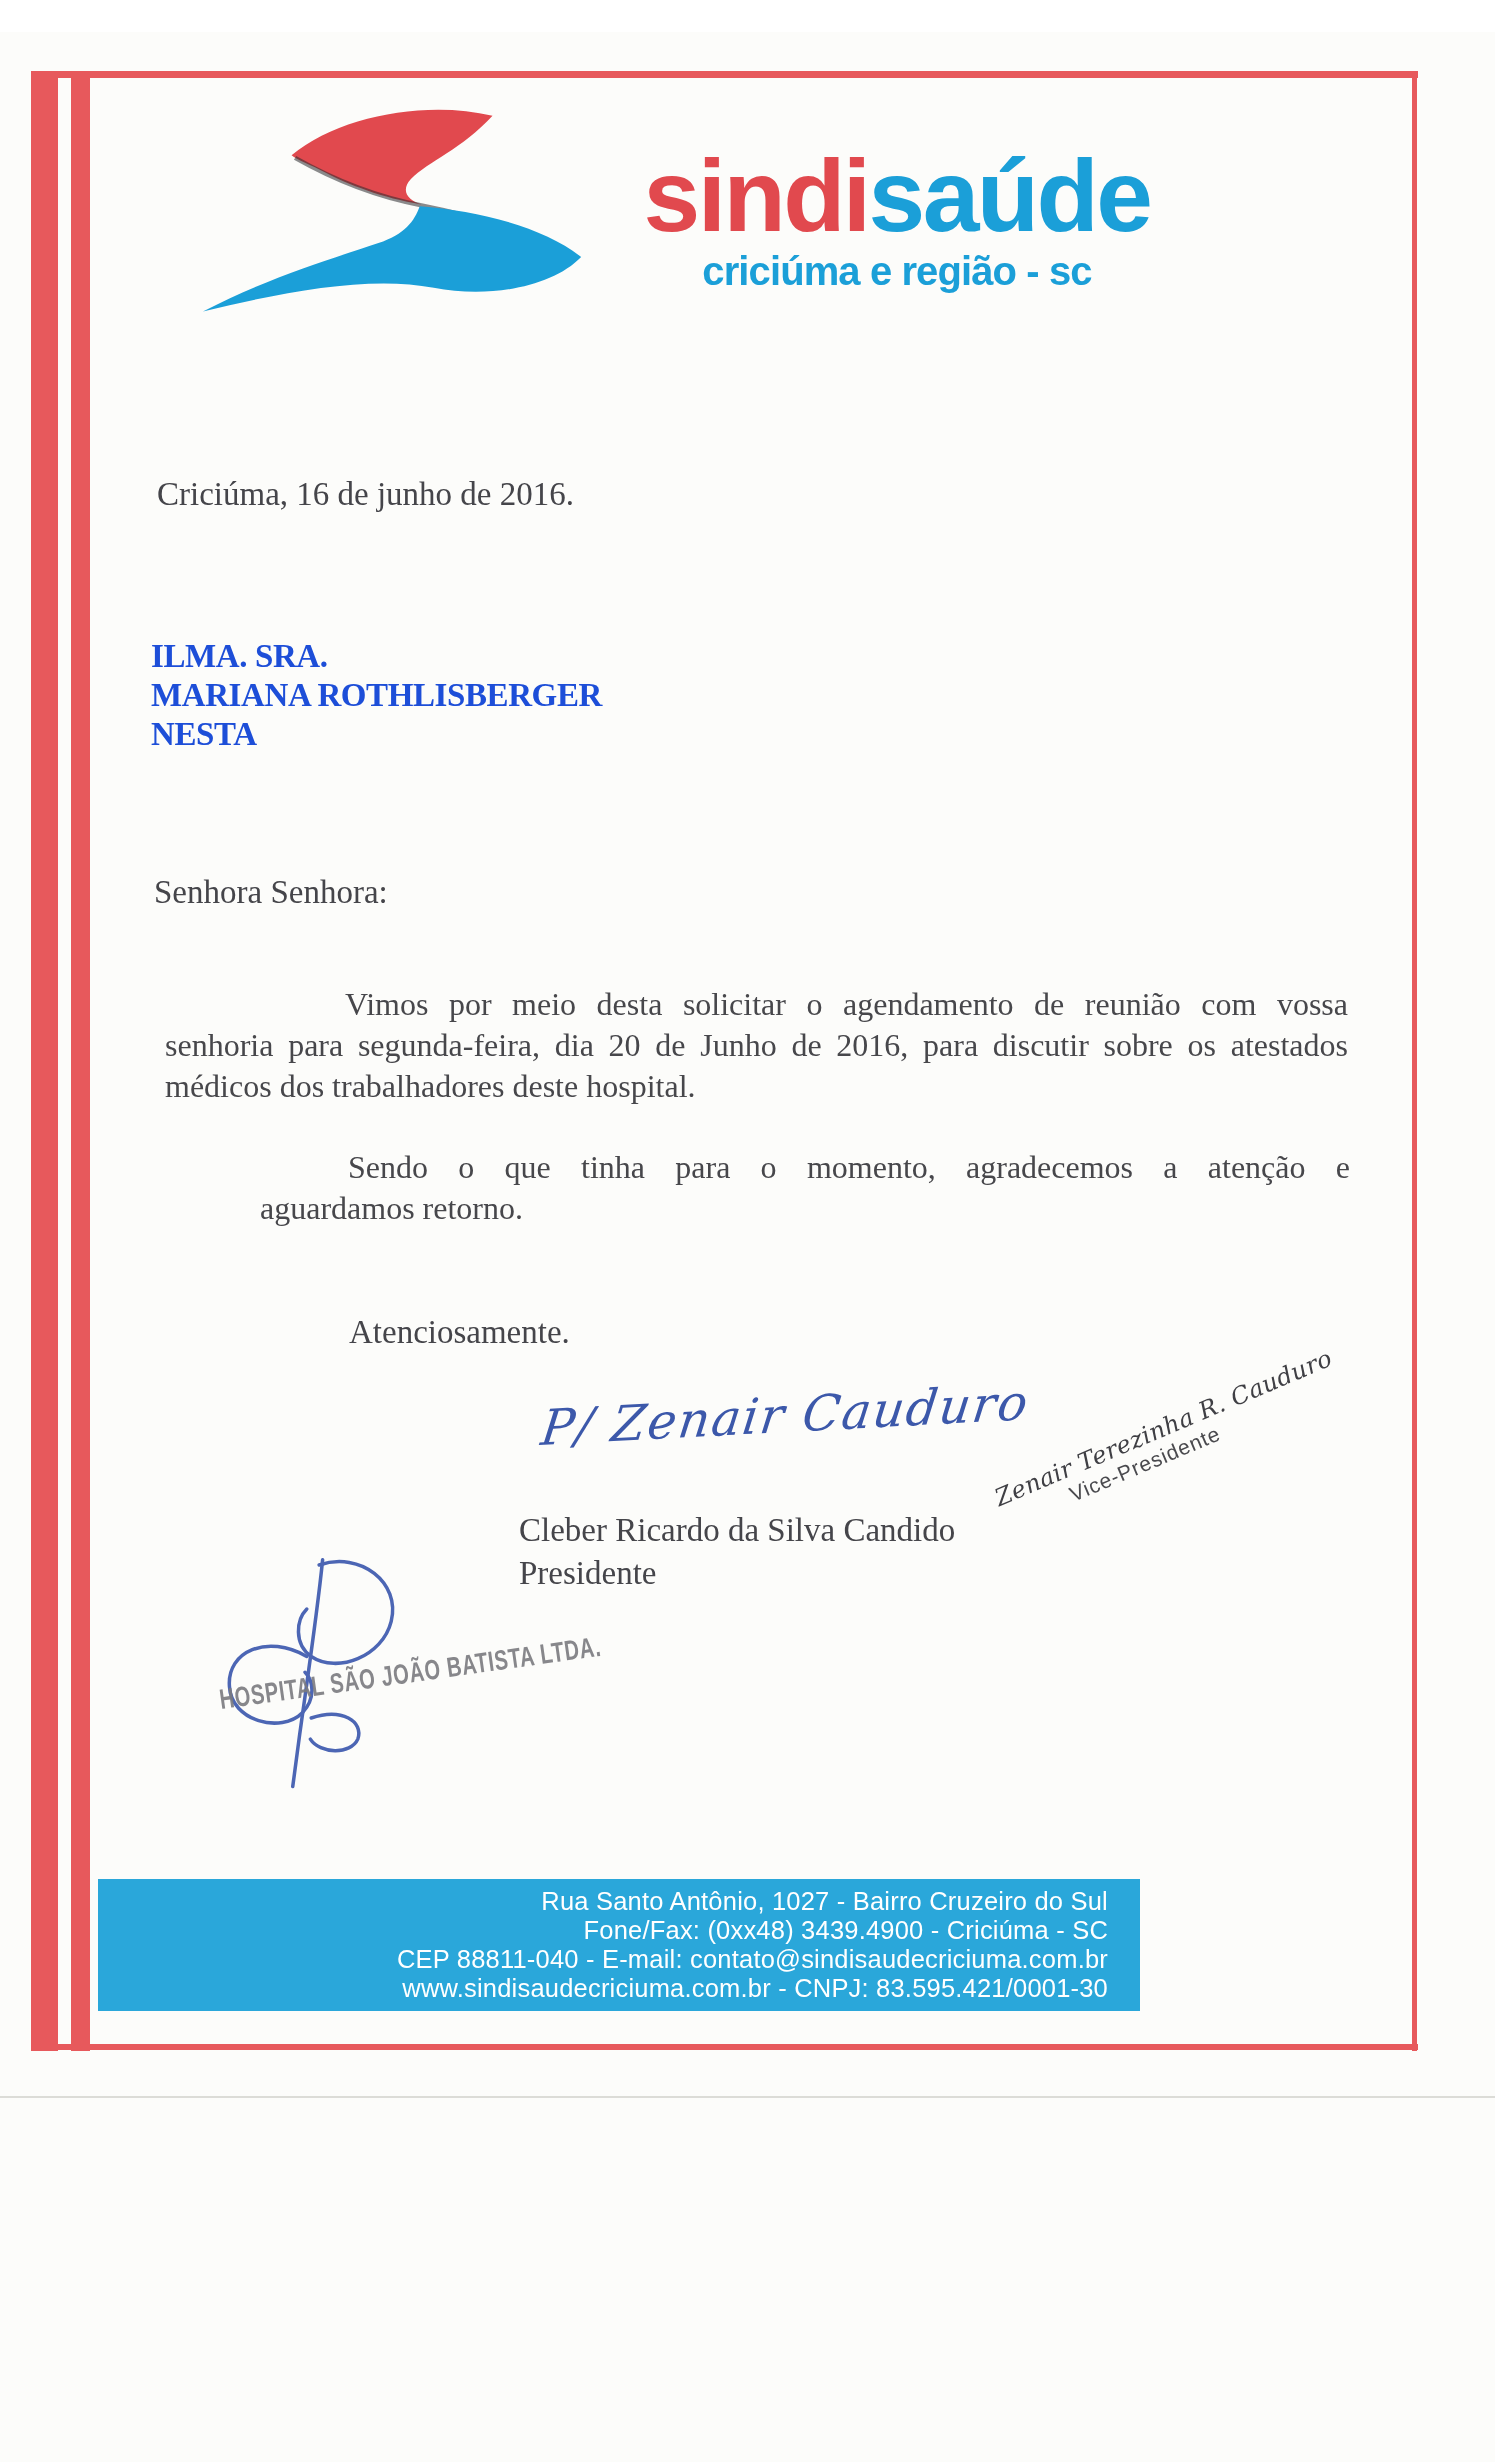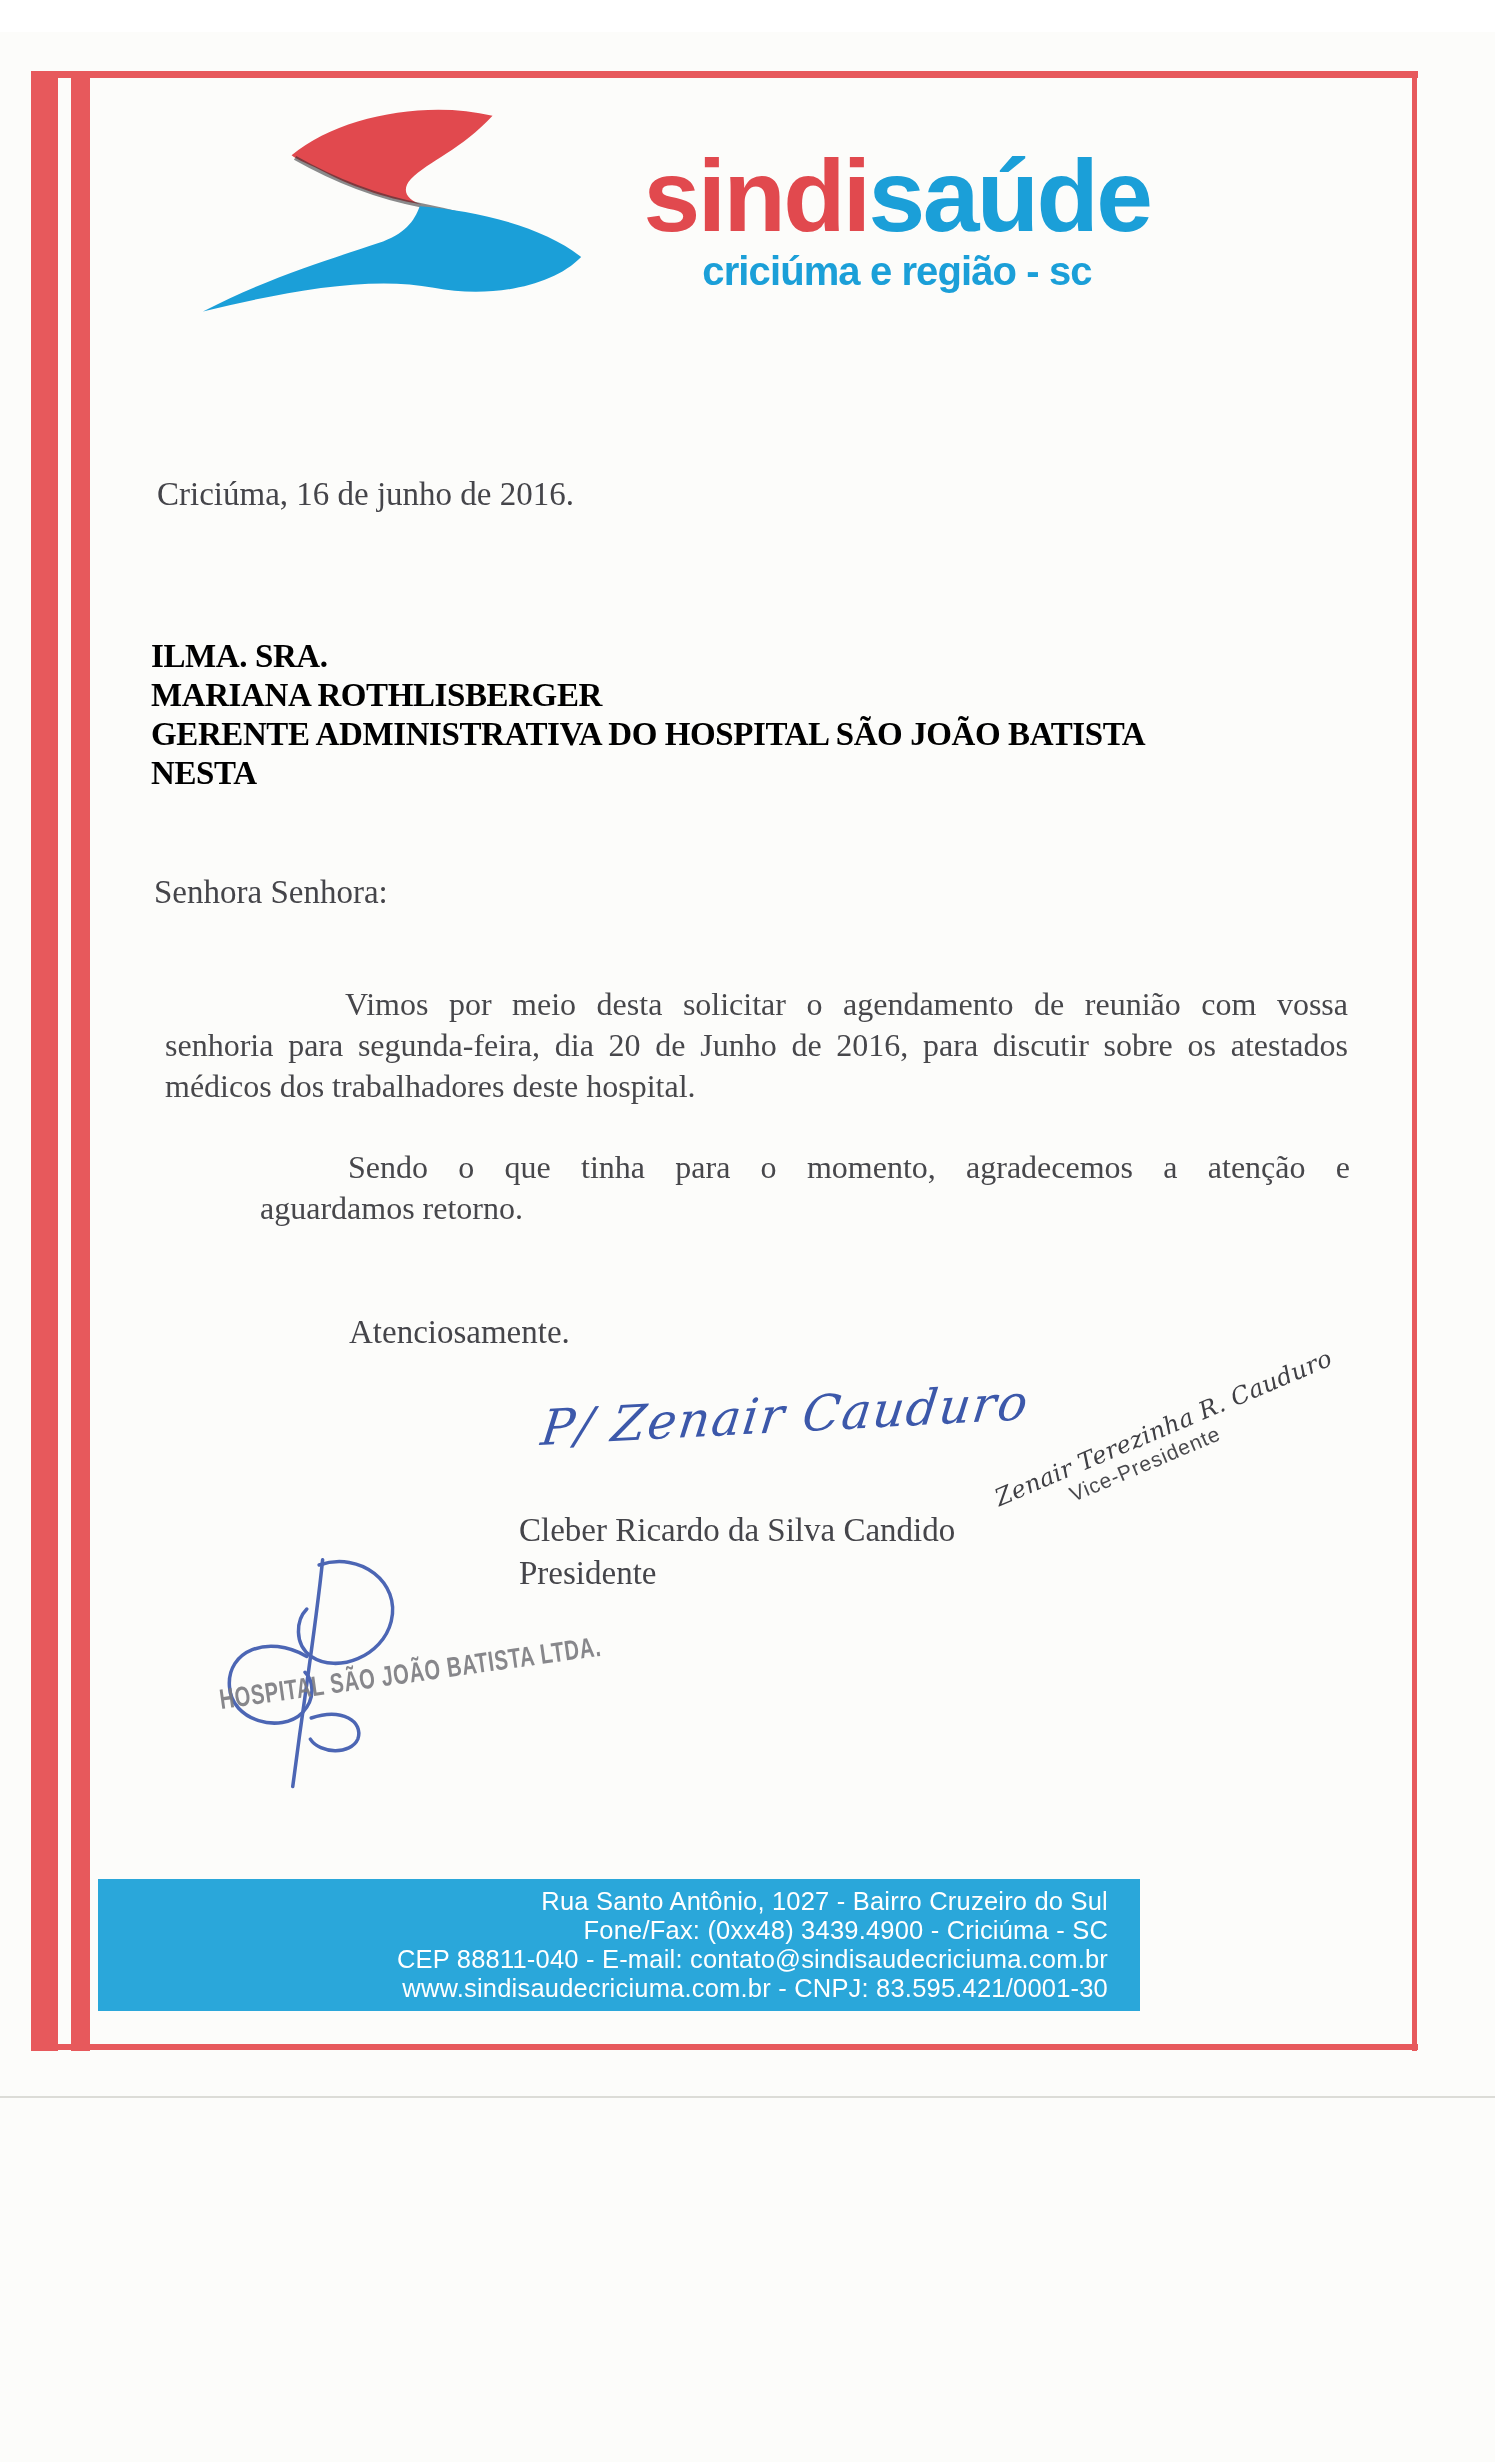--- a/index.html
+++ b/index.html
@@ -19,21 +19,21 @@
   .logo-swoosh{left:198px;top:75px;width:396px;height:215px;}
   .brand{left:620px;top:113px;width:554px;text-align:center;font-family:"Liberation Sans", sans-serif;}
   .brand-word{font-weight:bold;font-size:102px;line-height:1;letter-spacing:-2.6px;white-space:nowrap;}
   .brand-first{color:#e1494e;}
   .brand-second{color:#1b9fd8;}
   .brand-sub{font-weight:bold;font-size:40px;letter-spacing:-0.9px;color:#1b9fd8;margin-top:1.8px;}
 
   
   .date-line{left:157px;top:444px;font-size:33px;}
   .recipient{left:151px;top:605px;font-weight:bold;font-size:33px;line-height:39px;
-             letter-spacing:-0.4px;color:#000000;white-space:nowrap;}
+             letter-spacing:-0.4px;color:#1d4ed8;white-space:nowrap;}
   .salutation{left:154px;top:842px;font-size:33px;}
   .para{font-size:32px;line-height:41px;color:#47474b;}
   .para1{left:165px;top:952px;width:1183px;}
   .para2{left:260px;top:1115px;width:1090px;}
   .pline{height:41px;overflow:hidden;}
   .jfull{text-align:justify;}
   .jfull::after{content:"";display:inline-block;width:100%;height:0;}
   .ind1{padding-left:180px;}
   .ind2{padding-left:88px;}
   .closing{left:349px;top:1282px;font-size:33px;}
@@ -85,21 +85,20 @@
       <span class="brand-first">sindi</span><span class="brand-second">saúde</span>
     </div>
     <div class="brand-sub">criciúma e região - sc</div>
   </div>
 
   <div class="abs date-line">Criciúma, 16 de junho de 2016.</div>
 
   <div class="abs recipient">
     <div>ILMA. SRA.</div>
     <div>MARIANA ROTHLISBERGER</div>
-    <div>GERENTE ADMINISTRATIVA DO HOSPITAL SÃO JOÃO BATISTA</div>
     <div>NESTA</div>
   </div>
 
   <div class="abs salutation">Senhora Senhora:</div>
 
   <div class="abs para para1">
     <div class="pline jfull ind1">Vimos por meio desta solicitar o agendamento de reunião com vossa</div>
     <div class="pline jfull">senhoria para segunda-feira, dia 20 de Junho de 2016, para discutir sobre os atestados</div>
     <div class="pline">médicos dos trabalhadores deste hospital.</div>
   </div>

